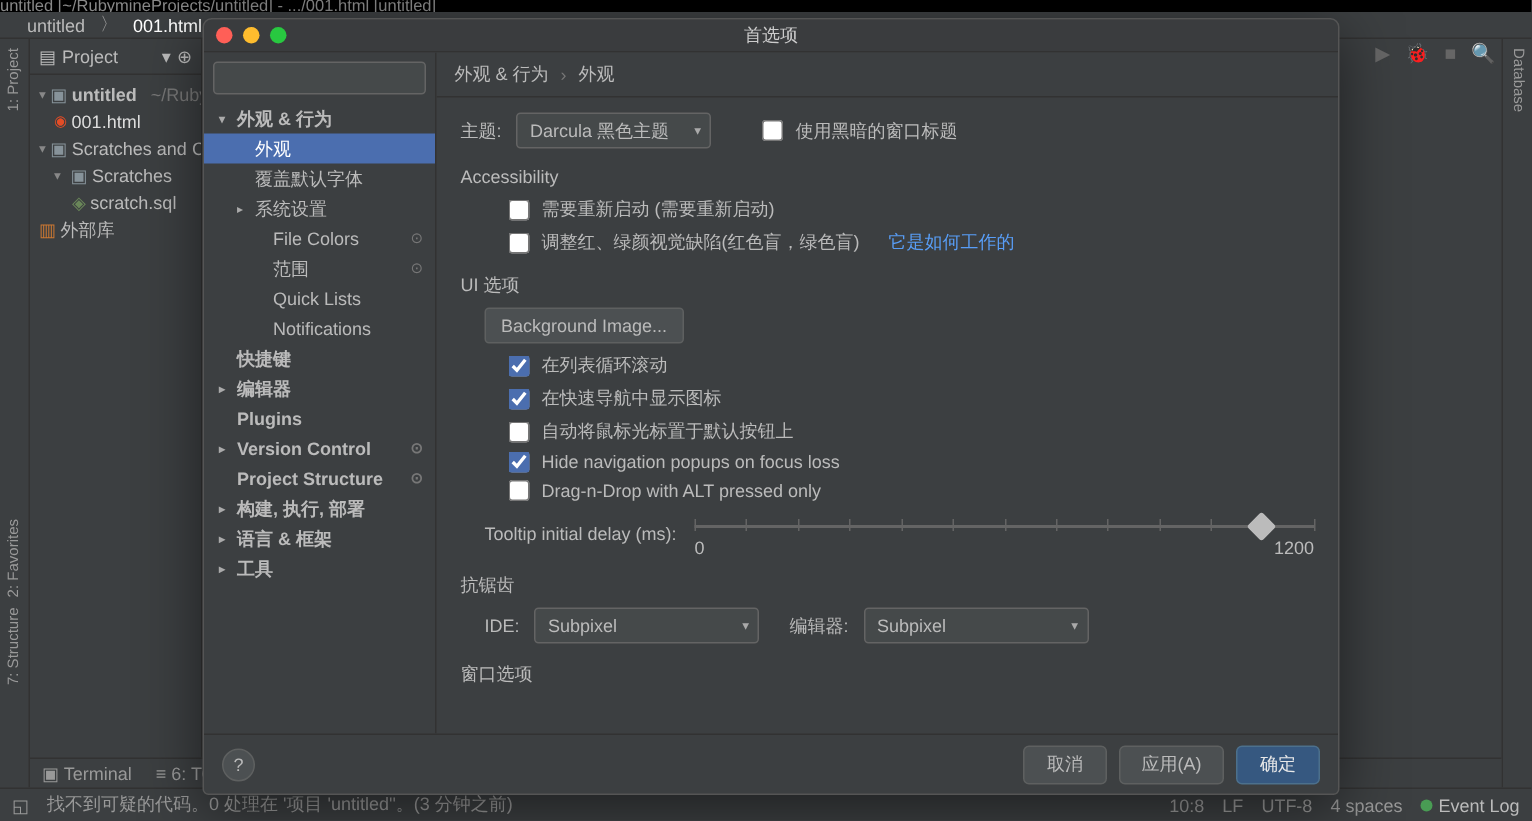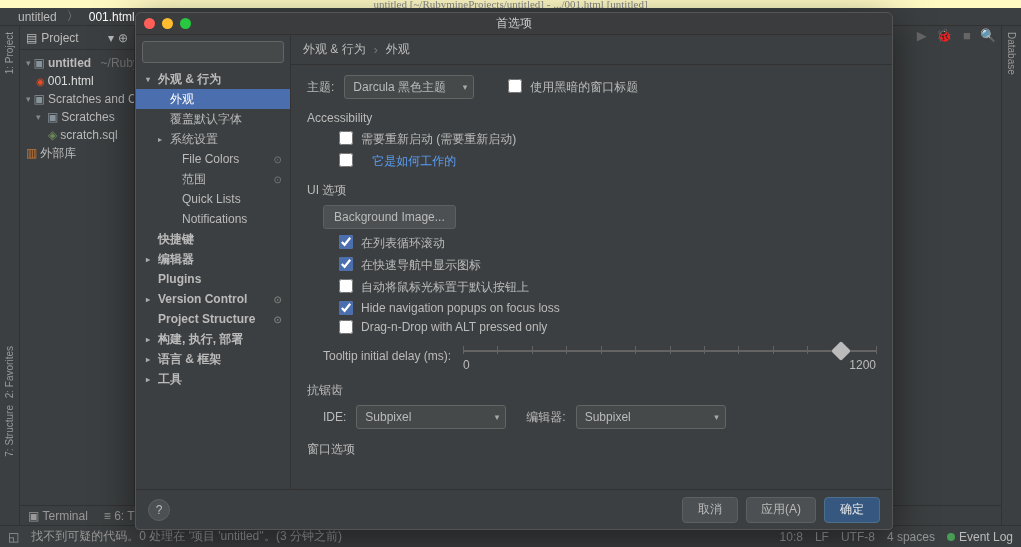--- a/index.html
+++ b/index.html
@@ -1,19 +1,19 @@
 <!DOCTYPE html>
 <html><head>
 <meta charset="utf-8">
 <style>
 * { margin: 0; padding: 0; box-sizing: border-box; font-family: -apple-system, ".SF NS Text", sans-serif; font-size: 12px; }
 body { background: #3c3f41; color: #bbbbbb; width: 1021px; height: 547px; overflow: hidden; position: relative; }
 
 
-.mac-titlebar { height: 8px; background: #fef9c3; color: #888; text-align: center; font-size: 11px; line-height: 8px; overflow: hidden; font-family: Liberation Serif, serif; }
+.mac-titlebar { height: 8px; background: #000000; color: #888; text-align: left; font-size: 11px; line-height: 8px; overflow: hidden; }
 
 
 .ide-toolbar { height: 18px; background: #3c3f41; border-bottom: 1px solid #323232; display: flex; align-items: center; padding: 0 8px; color: #999; }
 .ide-toolbar .tab { padding: 0 10px; color: #bbb; }
 .ide-toolbar .tab.active { color: #fff; }
 
 
 .left-strip { position: absolute; left: 0; top: 26px; bottom: 22px; width: 20px; background: #3c3f41; border-right: 1px solid #323232; }
 .left-strip .vlabel { writing-mode: vertical-rl; transform: rotate(180deg); color: #999; font-size: 10px; margin: 6px auto; text-align: center; }
 
@@ -76,21 +76,21 @@
 .content-scroll { flex: 1; overflow-y: auto; padding: 10px 16px; }
 .content-scroll::-webkit-scrollbar { width: 10px; }
 .content-scroll::-webkit-scrollbar-thumb { background: #5a5d5f; border-radius: 5px; }
 
 .form-row { display: flex; align-items: center; gap: 10px; margin-bottom: 10px; }
 .form-label { color: #bbb; }
 .combo { height: 24px; background: #45494a; border: 1px solid #646464; border-radius: 3px; display: flex; align-items: center; padding: 0 20px 0 8px; color: #bbb; position: relative; min-width: 100px; }
 .combo::after { content: "▾"; position: absolute; right: 6px; color: #aaa; font-size: 9px; }
 .text-field { height: 24px; background: #45494a; border: 1px solid #646464; border-radius: 3px; color: #bbb; padding: 0 8px; width: 44px; }
 
-.checkbox-row { display: flex; align-items: flex-start; gap: 8px; margin: 5px 0 5px 16px; color: #bbb; padding-left: 16px; }
+.checkbox-row { display: flex; align-items: center; gap: 8px; margin: 5px 0 5px 16px; color: #bbb; padding-left: 16px; }
 .checkbox-row input { width: 14px; height: 14px; accent-color: #4b6eaf; }
 .checkbox-row .link { color: #589df6; cursor: pointer; }
 
 .section-title { color: #bbb; margin: 12px 0 6px 0; font-size: 12px; }
 .btn-small { height: 24px; background: #4c5052; border: 1px solid #5e6060; border-radius: 3px; color: #bbb; padding: 0 10px; display: inline-flex; align-items: center; }
 
 .slider-row { display: flex; align-items: center; gap: 12px; margin: 8px 0 8px 16px; }
 .slider-track { flex: 1; height: 28px; position: relative; }
 .slider-line { position: absolute; left: 0; right: 0; top: 8px; height: 2px; background: #646464; }
 .slider-tick { position: absolute; top: 4px; width: 1px; height: 8px; background: #646464; }
@@ -301,21 +301,21 @@
             <span>使用黑暗的窗口标题</span>
           </label>
         </div>
 
 
         <div class="section-title">Accessibility</div>
         <label class="checkbox-row">
             <input type="checkbox" style="">
             <span>需要重新启动 (需要重新启动)</span>
           </label>
-        <label class="checkbox-row"><input type="checkbox" style="">&nbsp;<span class="link">它是如何工作的</span></label>
+        <label class="checkbox-row"><input type="checkbox" style=""><span>调整红、绿颜视觉缺陷(红色盲，绿色盲)</span>&nbsp;<span class="link">它是如何工作的</span></label>
 
         <div class="section-title">UI 选项</div>
         <div style="margin-left:16px;margin-bottom:6px"><button class="btn-small">Background Image...</button></div>
         <label class="checkbox-row">
             <input type="checkbox" checked="" style="">
             <span>在列表循环滚动</span>
           </label>
         <label class="checkbox-row">
             <input type="checkbox" checked="" style="">
             <span>在快速导航中显示图标</span>

